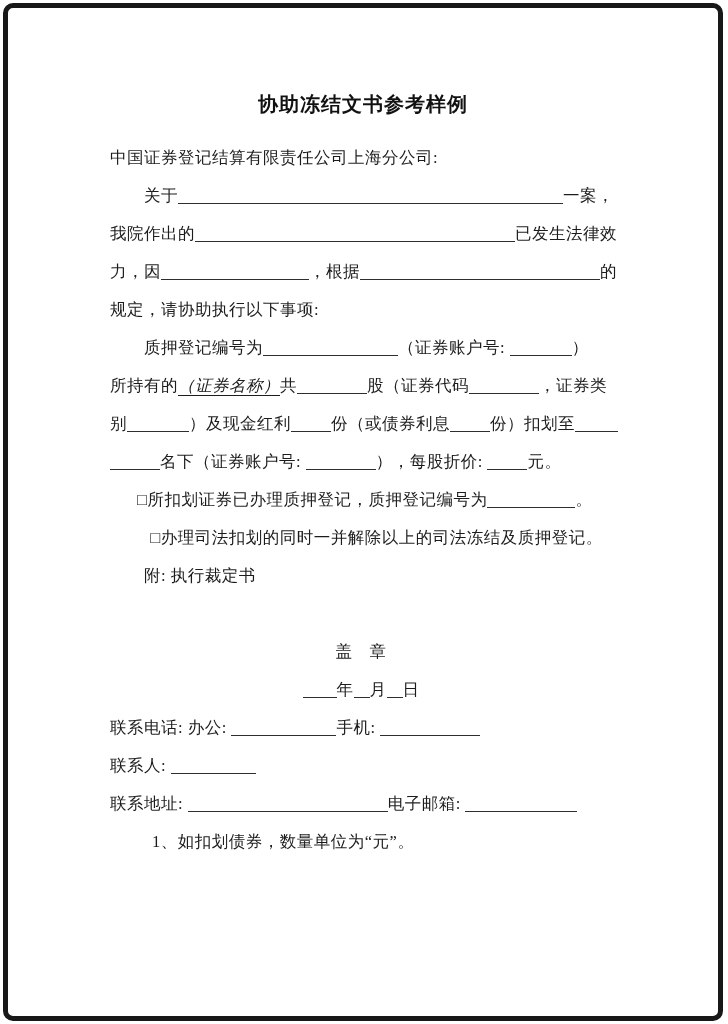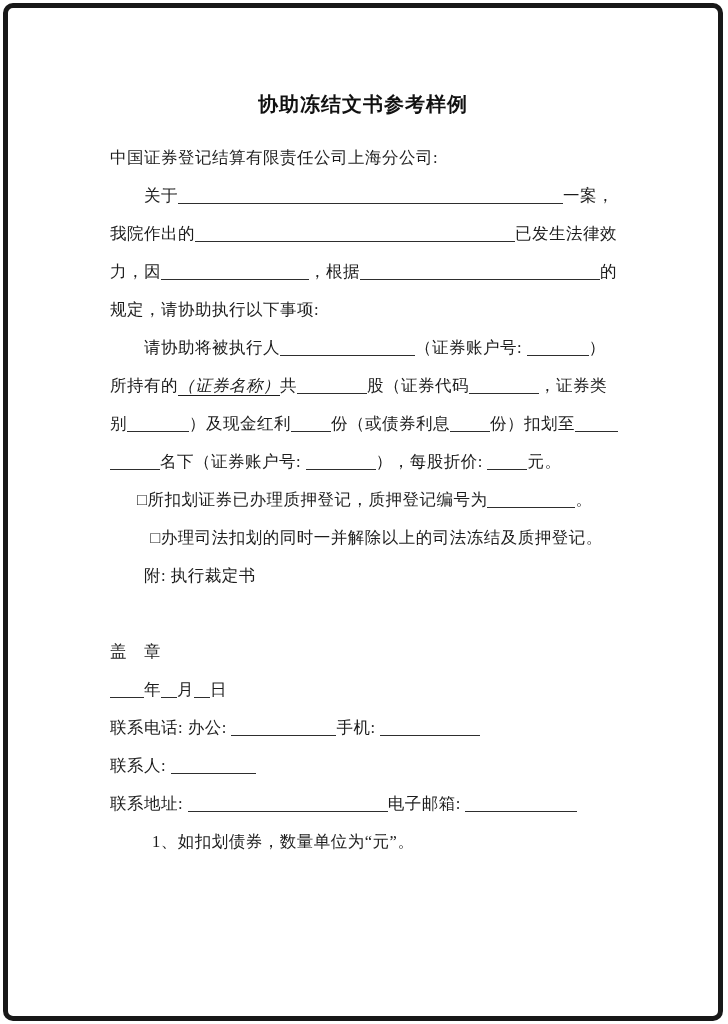--- a/index.html
+++ b/index.html
@@ -38,21 +38,21 @@
     margin: 77px 0 16px 0;
     line-height: 38px;
     color: #111;
   }
   .line {
     line-height: 38px;
     white-space: nowrap;
     text-align: left;
   }
   .line.right {
-    text-align: left;
+    text-align: center;
     padding-right: 4px;
   }
   .blank {
     display: inline-block;
     height: 5px;
     border-bottom: 1px solid #2e2e2e;
     vertical-align: -3px;
   }
   .seg.italic { font-style: italic; }
   .seg.underlined {
@@ -67,21 +67,21 @@
 
 <div class="page-frame">
   <div class="content">
     <h1 class="doc-title">协助冻结文书参考样例</h1>
     <main>
         <div class="line" style="margin-top: 16px;"><span class="seg">中国证券登记结算有限责任公司上海分公司:</span></div>
         <div class="line" style="padding-left: 34px;"><span class="seg">关于</span><span class="blank" style="width: 385px;"></span><span class="seg">一案，</span></div>
         <div class="line"><span class="seg">我院作出的</span><span class="blank" style="width: 320px;"></span><span class="seg">已发生法律效</span></div>
         <div class="line"><span class="seg">力，因</span><span class="blank" style="width: 148px;"></span><span class="seg">，根据</span><span class="blank" style="width: 240px;"></span><span class="seg">的</span></div>
         <div class="line"><span class="seg">规定，请协助执行以下事项:</span></div>
-        <div class="line" style="padding-left: 34px;"><span class="seg">请协助将被执行人</span><span class="blank" style="width: 135px;"></span><span class="seg">（证券账户号: </span><span class="blank" style="width: 62px;"></span><span class="seg">）</span></div>
+        <div class="line" style="padding-left: 34px;"><span class="seg">质押登记编号为</span><span class="blank" style="width: 135px;"></span><span class="seg">（证券账户号: </span><span class="blank" style="width: 62px;"></span><span class="seg">）</span></div>
         <div class="line"><span class="seg">所持有的</span><span class="seg italic underlined">（证券名称）</span><span class="seg">共</span><span class="blank" style="width: 70px;"></span><span class="seg">股（证券代码</span><span class="blank" style="width: 70px;"></span><span class="seg">，证券类</span></div>
         <div class="line"><span class="seg">别</span><span class="blank" style="width: 62px;"></span><span class="seg">）及现金红利</span><span class="blank" style="width: 40px;"></span><span class="seg">份（或债券利息</span><span class="blank" style="width: 40px;"></span><span class="seg">份）扣划至</span><span class="blank" style="width: 43px;"></span></div>
         <div class="line"><span class="blank" style="width: 50px;"></span><span class="seg">名下（证券账户号: </span><span class="blank" style="width: 70px;"></span><span class="seg">），每股折价: </span><span class="blank" style="width: 40px;"></span><span class="seg">元。</span></div>
         <div class="line" style="padding-left: 27px;"><span class="seg">□</span><span class="seg">所扣划证券已办理质押登记，质押登记编号为</span><span class="blank" style="width: 88px;"></span><span class="seg">。</span></div>
         <div class="line" style="padding-left: 27px; text-align: center;"><span class="seg">□</span><span class="seg">办理司法扣划的同时一并解除以上的司法冻结及质押登记。</span></div>
         <div class="line" style="padding-left: 34px;"><span class="seg">附: 执行裁定书</span></div>
         <div class="line right" style="margin-top: 38px;"><span class="seg">盖　章</span></div>
         <div class="line right"><span class="blank" style="width: 34px;"></span><span class="seg">年</span><span class="blank" style="width: 16px;"></span><span class="seg">月</span><span class="blank" style="width: 16px;"></span><span class="seg">日</span></div>
         <div class="line"><span class="seg">联系电话: 办公: </span><span class="blank" style="width: 105px;"></span><span class="seg">手机: </span><span class="blank" style="width: 100px;"></span></div>
         <div class="line"><span class="seg">联系人: </span><span class="blank" style="width: 85px;"></span></div>

